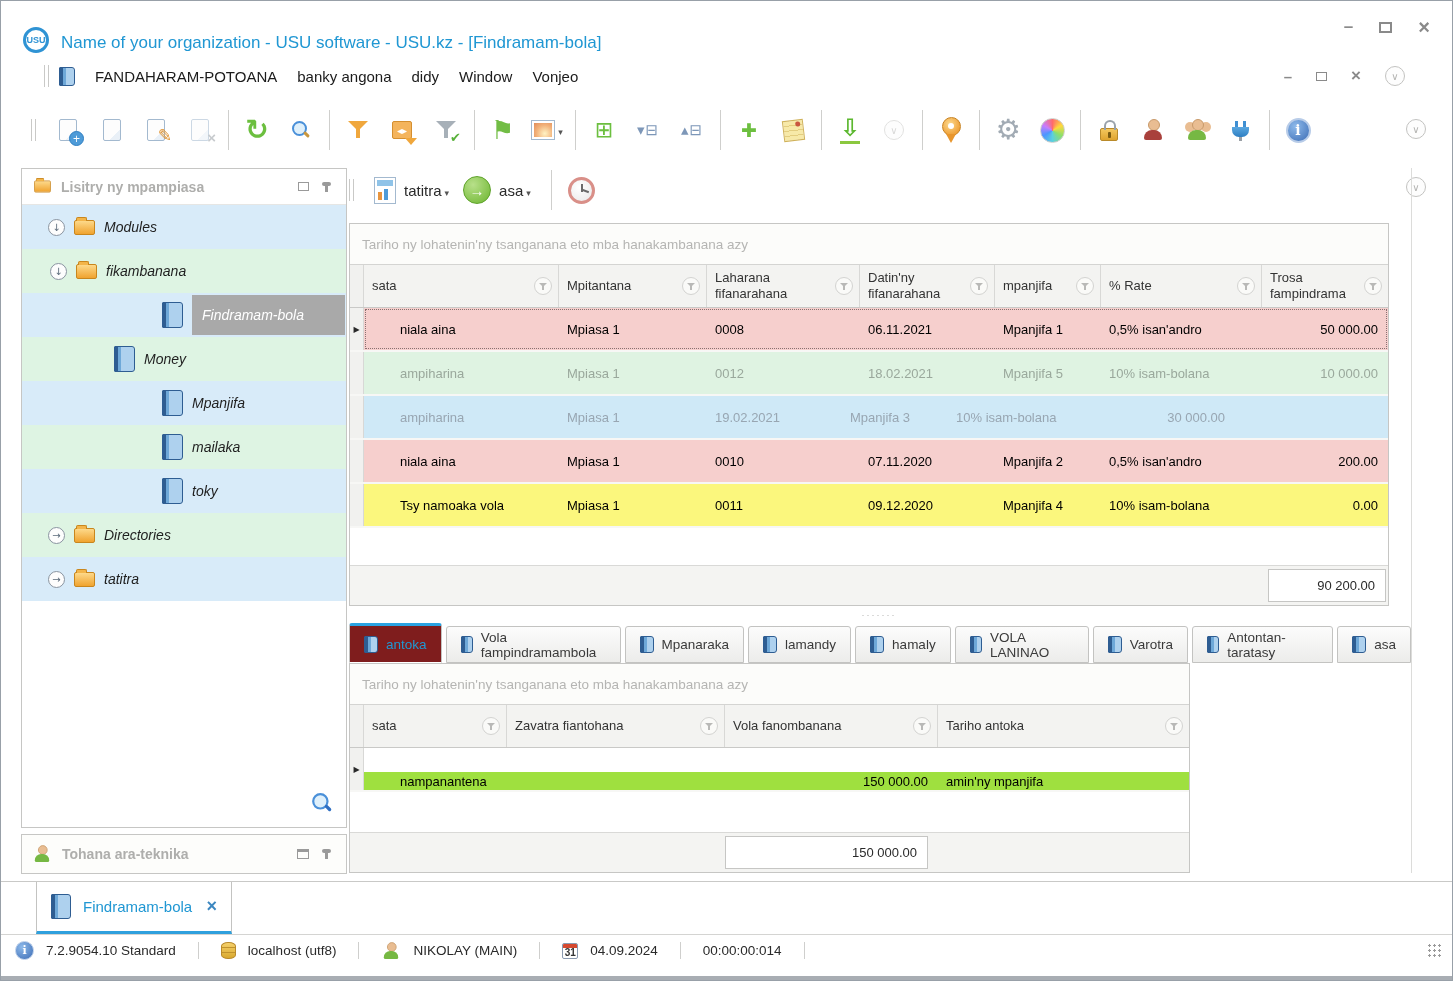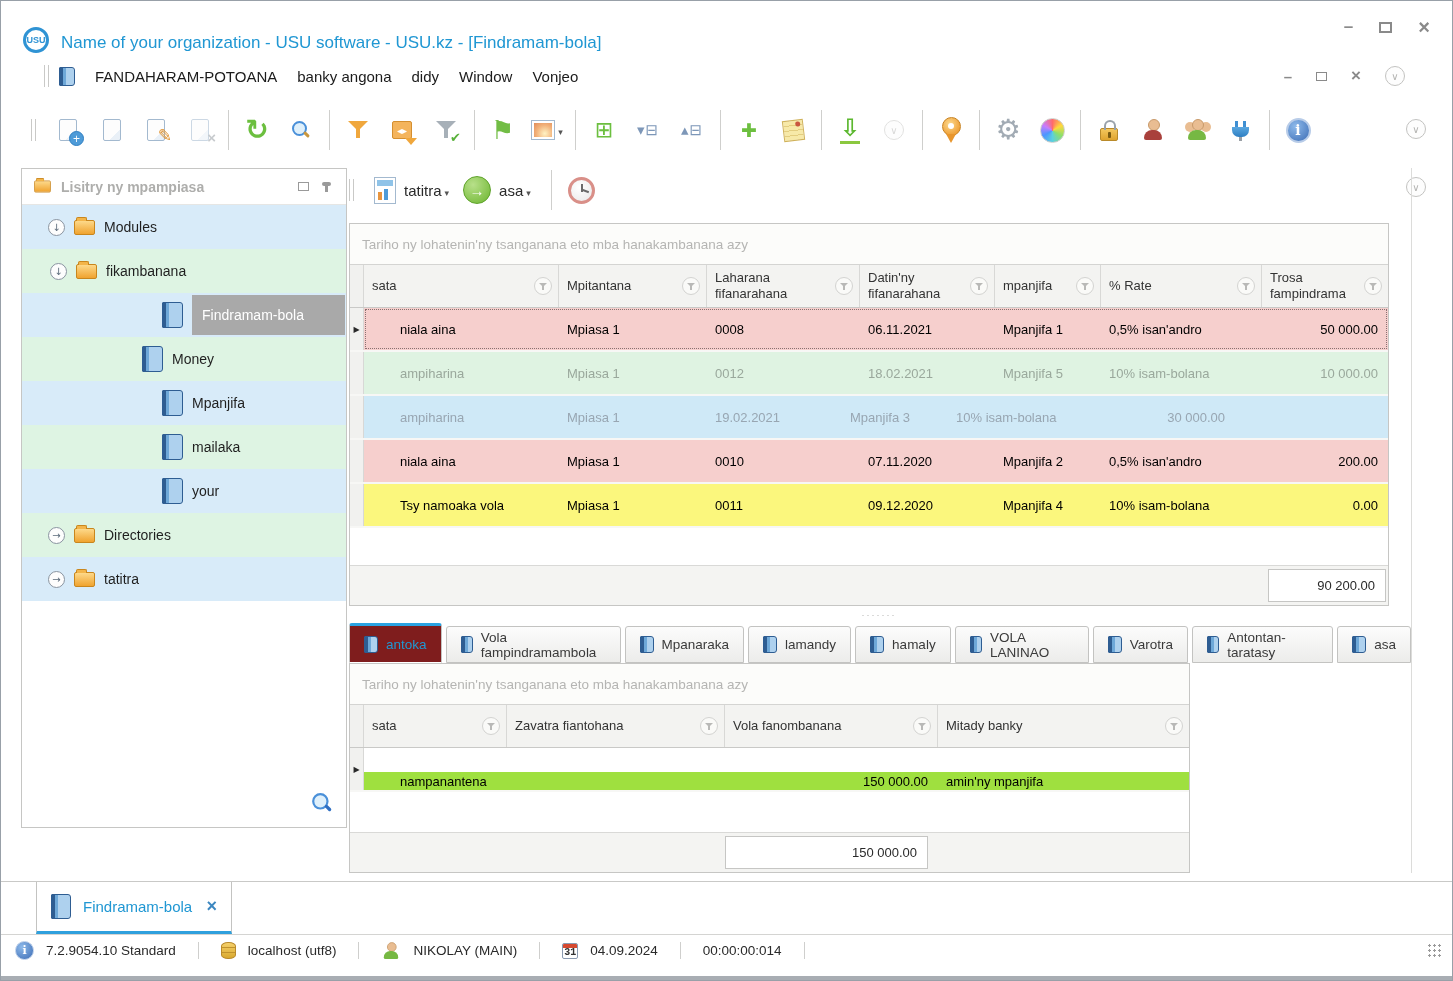--- a/index.html
+++ b/index.html
@@ -114,21 +114,21 @@
   .sbheader{height:36px;display:flex;align-items:center;padding:0 10px;border-bottom:1px solid #e6e6e4;}
   .fld{width:21px;height:15px;background:linear-gradient(180deg,#fdd98a,#f0a32f);border:1px solid #c9861d;border-radius:2px;position:relative;}
   .fld::before{content:"";position:absolute;top:-4px;left:1px;width:9px;height:3px;background:#f3b54a;border:1px solid #c9861d;border-bottom:none;border-radius:2px 2px 0 0;}
   .fld-sm{transform:scale(.8);}
   .sbtitle{flex:1;margin-left:8px;color:#aeaeac;font-weight:bold;font-size:14px;}
   .pinico{width:3px;height:10px;background:#9a9a9a;position:relative;margin:0 8px;}
   .pinico::before{content:"";position:absolute;left:-3px;top:0;width:9px;height:4px;background:#9a9a9a;border-radius:2px;}
   .rstico{width:11px;height:9px;border:1.5px solid #9a9a9a;position:relative;background:#fff;margin:0 8px;}
   .rstico::before{content:"";position:absolute;left:2px;top:-4px;width:11px;height:9px;border:1.5px solid #9a9a9a;z-index:-1;}
   .tree{position:relative;}
-  .trow{height:44px;display:flex;align-items:center;gap:9px;cursor:default;}
+  .trow{height:44px;display:flex;align-items:center;gap:9px;cursor:default;font-style:italic;}
   .rb{background:#d8ebf9;}
   .rg{background:#def4e3;}
   .expn{width:17px;height:17px;border:1px solid #8a94a0;border-radius:50%;background:#fdfdfd;color:#5a6a7a;display:flex;align-items:center;justify-content:center;flex:none;}
   .expn::before{font-size:10px;font-family:"DejaVu Sans",sans-serif;}
   .expn-open::before{content:"↓";}
   .expn-closed::before{content:"→";}
   .bk-tree{width:21px;height:26px;flex:none;}
   .tlabel{font-size:14px;color:#1f1f1f;}
   .tlabel-sel{flex:1;align-self:center;background:#a9a9a9;color:#fff;height:40px;display:flex;align-items:center;padding-left:10px;margin-right:1px;}
   .sb-search{position:absolute;right:14px;bottom:14px;transform:scale(1.1);}
@@ -176,21 +176,21 @@
   .tabclose::before{content:"×";font-size:18px;}
   .statusbar{position:absolute;left:0;top:933px;width:100%;height:32px;border-top:1px solid #d4d4d2;display:flex;align-items:center;padding:0 14px;background:#fff;}
   .sitem{display:flex;align-items:center;gap:12px;color:#2a2a2a;font-size:13.5px;}
   .ssep{width:1px;height:17px;background:#cfcfcd;margin:0 22px;}
   .infoico-sm{width:19px;height:19px;border-width:1px;}
   .infoico-sm::before{font-size:11px;}
   .db{width:15px;height:17px;background:linear-gradient(#f5d06a,#d9a92f);border:1px solid #b98a2a;border-radius:7px/4px;position:relative;}
   .db::before{content:"";position:absolute;left:0;right:0;top:4px;height:1px;background:#c0922d;box-shadow:0 5px 0 #c0922d;}
   .cal{width:16px;height:16px;background:#fff;border:1px solid #8a9ab0;border-radius:2px;position:relative;display:flex;align-items:flex-end;justify-content:center;}
   .cal::before{content:"";position:absolute;left:0;right:0;top:0;height:4px;background:#d6492f;border-radius:1px 1px 0 0;}
-  .calday{font-size:10px;font-weight:bold;color:#333;line-height:11px;font-family:Liberation Mono, monospace;}
+  .calday{font-size:10px;font-weight:bold;color:#333;line-height:11px;}
   .sgrip{position:absolute;right:10px;top:8px;width:15px;height:15px;background:radial-gradient(#9a9a9a 1.2px,transparent 1.4px);background-size:5px 5px;}
   .bottomedge{position:absolute;left:0;bottom:0;width:100%;height:4px;background:#a8adb3;}
   .vline{position:absolute;left:1410px;top:167px;height:705px;width:1px;background:#dcdcda;}
 </style>
 </head>
 <body>
 
 <div class="window">
 
   <div class="titlebar">
@@ -360,50 +360,56 @@
       </div>
       <div class="trow rg" style="padding-left:28px">
         <span class="expn expn-open"></span>
         <span class="fld"></span>
         <span class="tlabel">fikambanana</span>
       </div>
       <div class="trow rb" style="padding-left:140px">
         <span class="bk bk-tree"></span>
         <span class="tlabel tlabel-sel">Findramam-bola</span>
       </div>
-      <div class="trow rg" style="padding-left:120px">
+      <div class="trow rg" style="padding-left:92px">
         <span class="bk bk-tree"></span>
         <span class="tlabel">Money</span>
       </div>
       <div class="trow rb" style="padding-left:140px">
         <span class="bk bk-tree"></span>
         <span class="tlabel">Mpanjifa</span>
       </div>
       <div class="trow rg" style="padding-left:140px">
         <span class="bk bk-tree"></span>
         <span class="tlabel">mailaka</span>
       </div>
       <div class="trow rb" style="padding-left:140px">
         <span class="bk bk-tree"></span>
-        <span class="tlabel">your</span>
+        <span class="tlabel">toky</span>
       </div>
       <div class="trow rg" style="padding-left:26px">
         <span class="expn expn-closed"></span>
         <span class="fld"></span>
         <span class="tlabel">Directories</span>
       </div>
       <div class="trow rb" style="padding-left:26px">
         <span class="expn expn-closed"></span>
         <span class="fld"></span>
         <span class="tlabel">tatitra</span>
       </div>
     </div>
     <span class="mag mag-blue sb-search"></span>
   </div>
 
+  <div class="support">
+    <span class="person person-green person-sm"></span>
+    <span class="sbtitle">Tohana ara-teknika</span>
+    <span class="maxico"></span>
+    <span class="pinico"></span>
+  </div>
 
   <div class="grid grid1 g1">
     <div class="ghint">Tariho ny lohatenin'ny tsanganana eto mba hanakambanana azy</div>
     <div class="ghead">
       <span class="mcell"></span>
       <span class="hcell" style="width:195px">
           <span class="hlabel">sata</span>
           <span class="hfun"></span>
         </span>
       <span class="hcell" style="width:148px">
@@ -549,21 +555,21 @@
         </span>
       <span class="hcell" style="width:218px">
           <span class="hlabel">Zavatra fiantohana</span>
           <span class="hfun"></span>
         </span>
       <span class="hcell" style="width:213px">
           <span class="hlabel">Vola fanombanana</span>
           <span class="hfun"></span>
         </span>
       <span class="hcell" style="width:251px;border-right:none">
-          <span class="hlabel">Mitady banky</span>
+          <span class="hlabel">Tariho antoka</span>
           <span class="hfun"></span>
         </span>
     </div>
     <div class="grow">
       <span class="mcell mk"></span>
       <span style="display: flex; flex: 1 1 0%; background-color: rgb(159, 224, 63); color: rgb(0, 0, 0); margin-top: 24px;">
         <span class="gcell ind" style="width:143px">nampanantena</span>
         <span class="gcell" style="width:218px"></span>
         <span class="gcell num" style="width:213px">150 000.00</span>
         <span class="gcell" style="width:251px">amin'ny mpanjifa</span>

